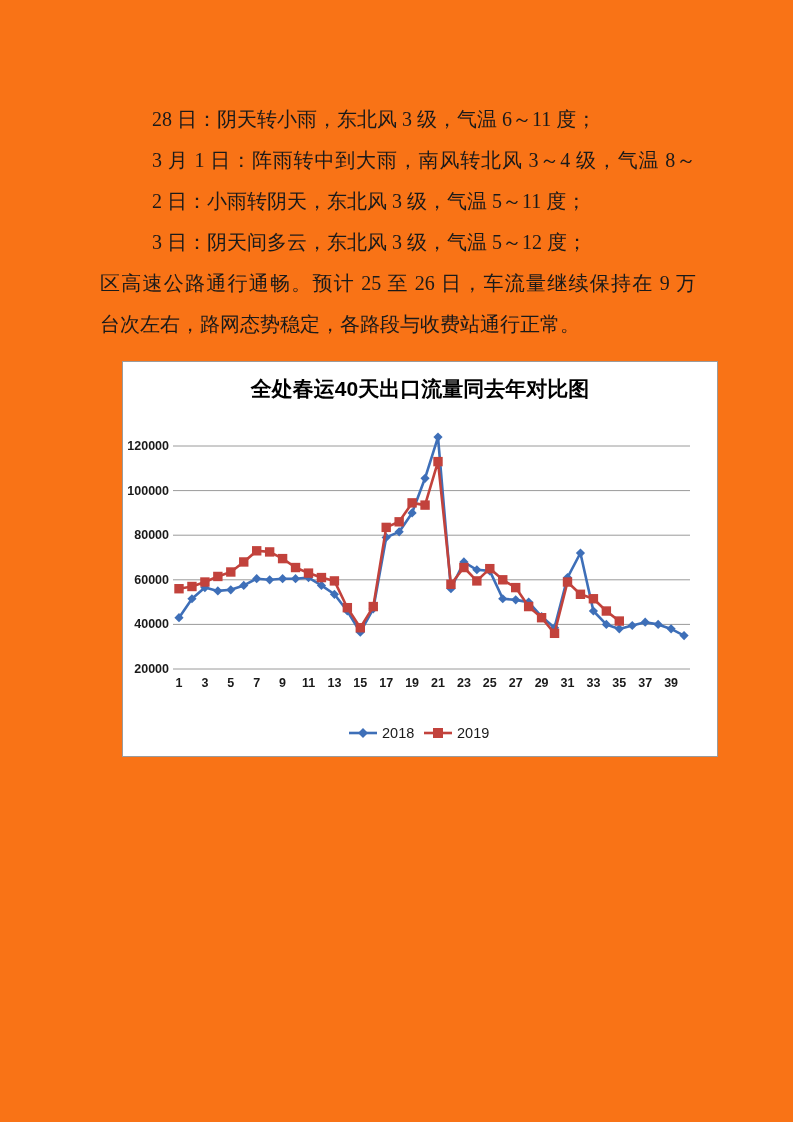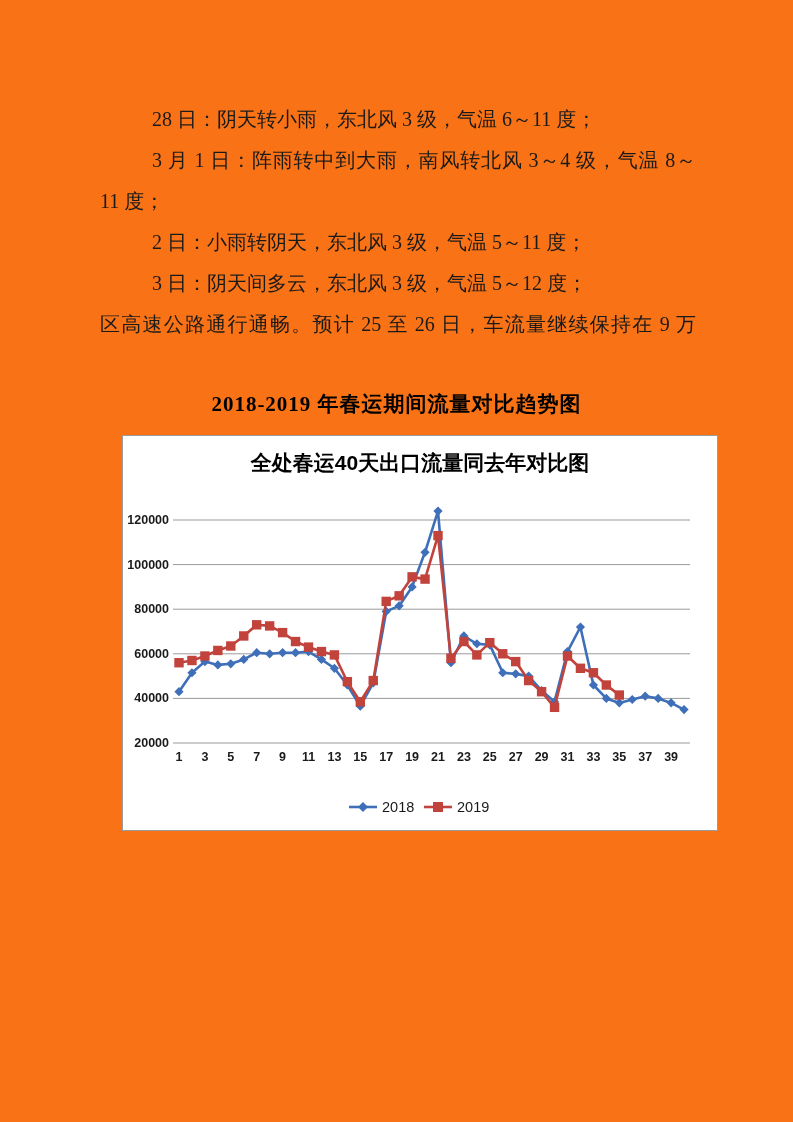--- a/index.html
+++ b/index.html
@@ -52,26 +52,25 @@
   .chart-svg{position:absolute;top:0;left:0;}
   .chart-svg text{font-family:"Liberation Sans","DejaVu Sans",sans-serif;}
 </style>
 </head>
 <body>
 
 <div class="page">
   <div class="doc-text">
       <div class="line indent">28 日：阴天转小雨，东北风 3 级，气温 6～11 度；</div>
       <div class="line indent fill">3 月 1 日：阵雨转中到大雨，南风转北风 3～4 级，气温 8～</div>
-      <div class="line">11 度；</div>
       <div class="line indent">2 日：小雨转阴天，东北风 3 级，气温 5～11 度；</div>
       <div class="line indent">3 日：阴天间多云，东北风 3 级，气温 5～12 度；</div>
       <div class="line fill">区高速公路通行通畅。预计 25 至 26 日，车流量继续保持在 9 万</div>
+      <div class="line">台次左右，路网态势稳定，各路段与收费站通行正常。</div>
     </div>
-  <div class="doc-heading">2018-2019 年春运期间流量对比趋势图</div>
   <div class="chart-box">
     <div class="chart-title">全处春运40天出口流量同去年对比图</div>
     <svg class="chart-svg" id="chart-svg" width="578" height="394" viewBox="0 0 578 394">
         <g>
           <line x1="50" y1="307" x2="567" y2="307" stroke="#9a9a9a" stroke-width="1"></line>
           <line x1="50" y1="262.4" x2="567" y2="262.4" stroke="#9a9a9a" stroke-width="1"></line>
           <line x1="50" y1="217.8" x2="567" y2="217.8" stroke="#9a9a9a" stroke-width="1"></line>
           <line x1="50" y1="173.2" x2="567" y2="173.2" stroke="#9a9a9a" stroke-width="1"></line>
           <line x1="50" y1="128.6" x2="567" y2="128.6" stroke="#9a9a9a" stroke-width="1"></line>
           <line x1="50" y1="83.99999999999997" x2="567" y2="83.99999999999997" stroke="#9a9a9a" stroke-width="1"></line>

